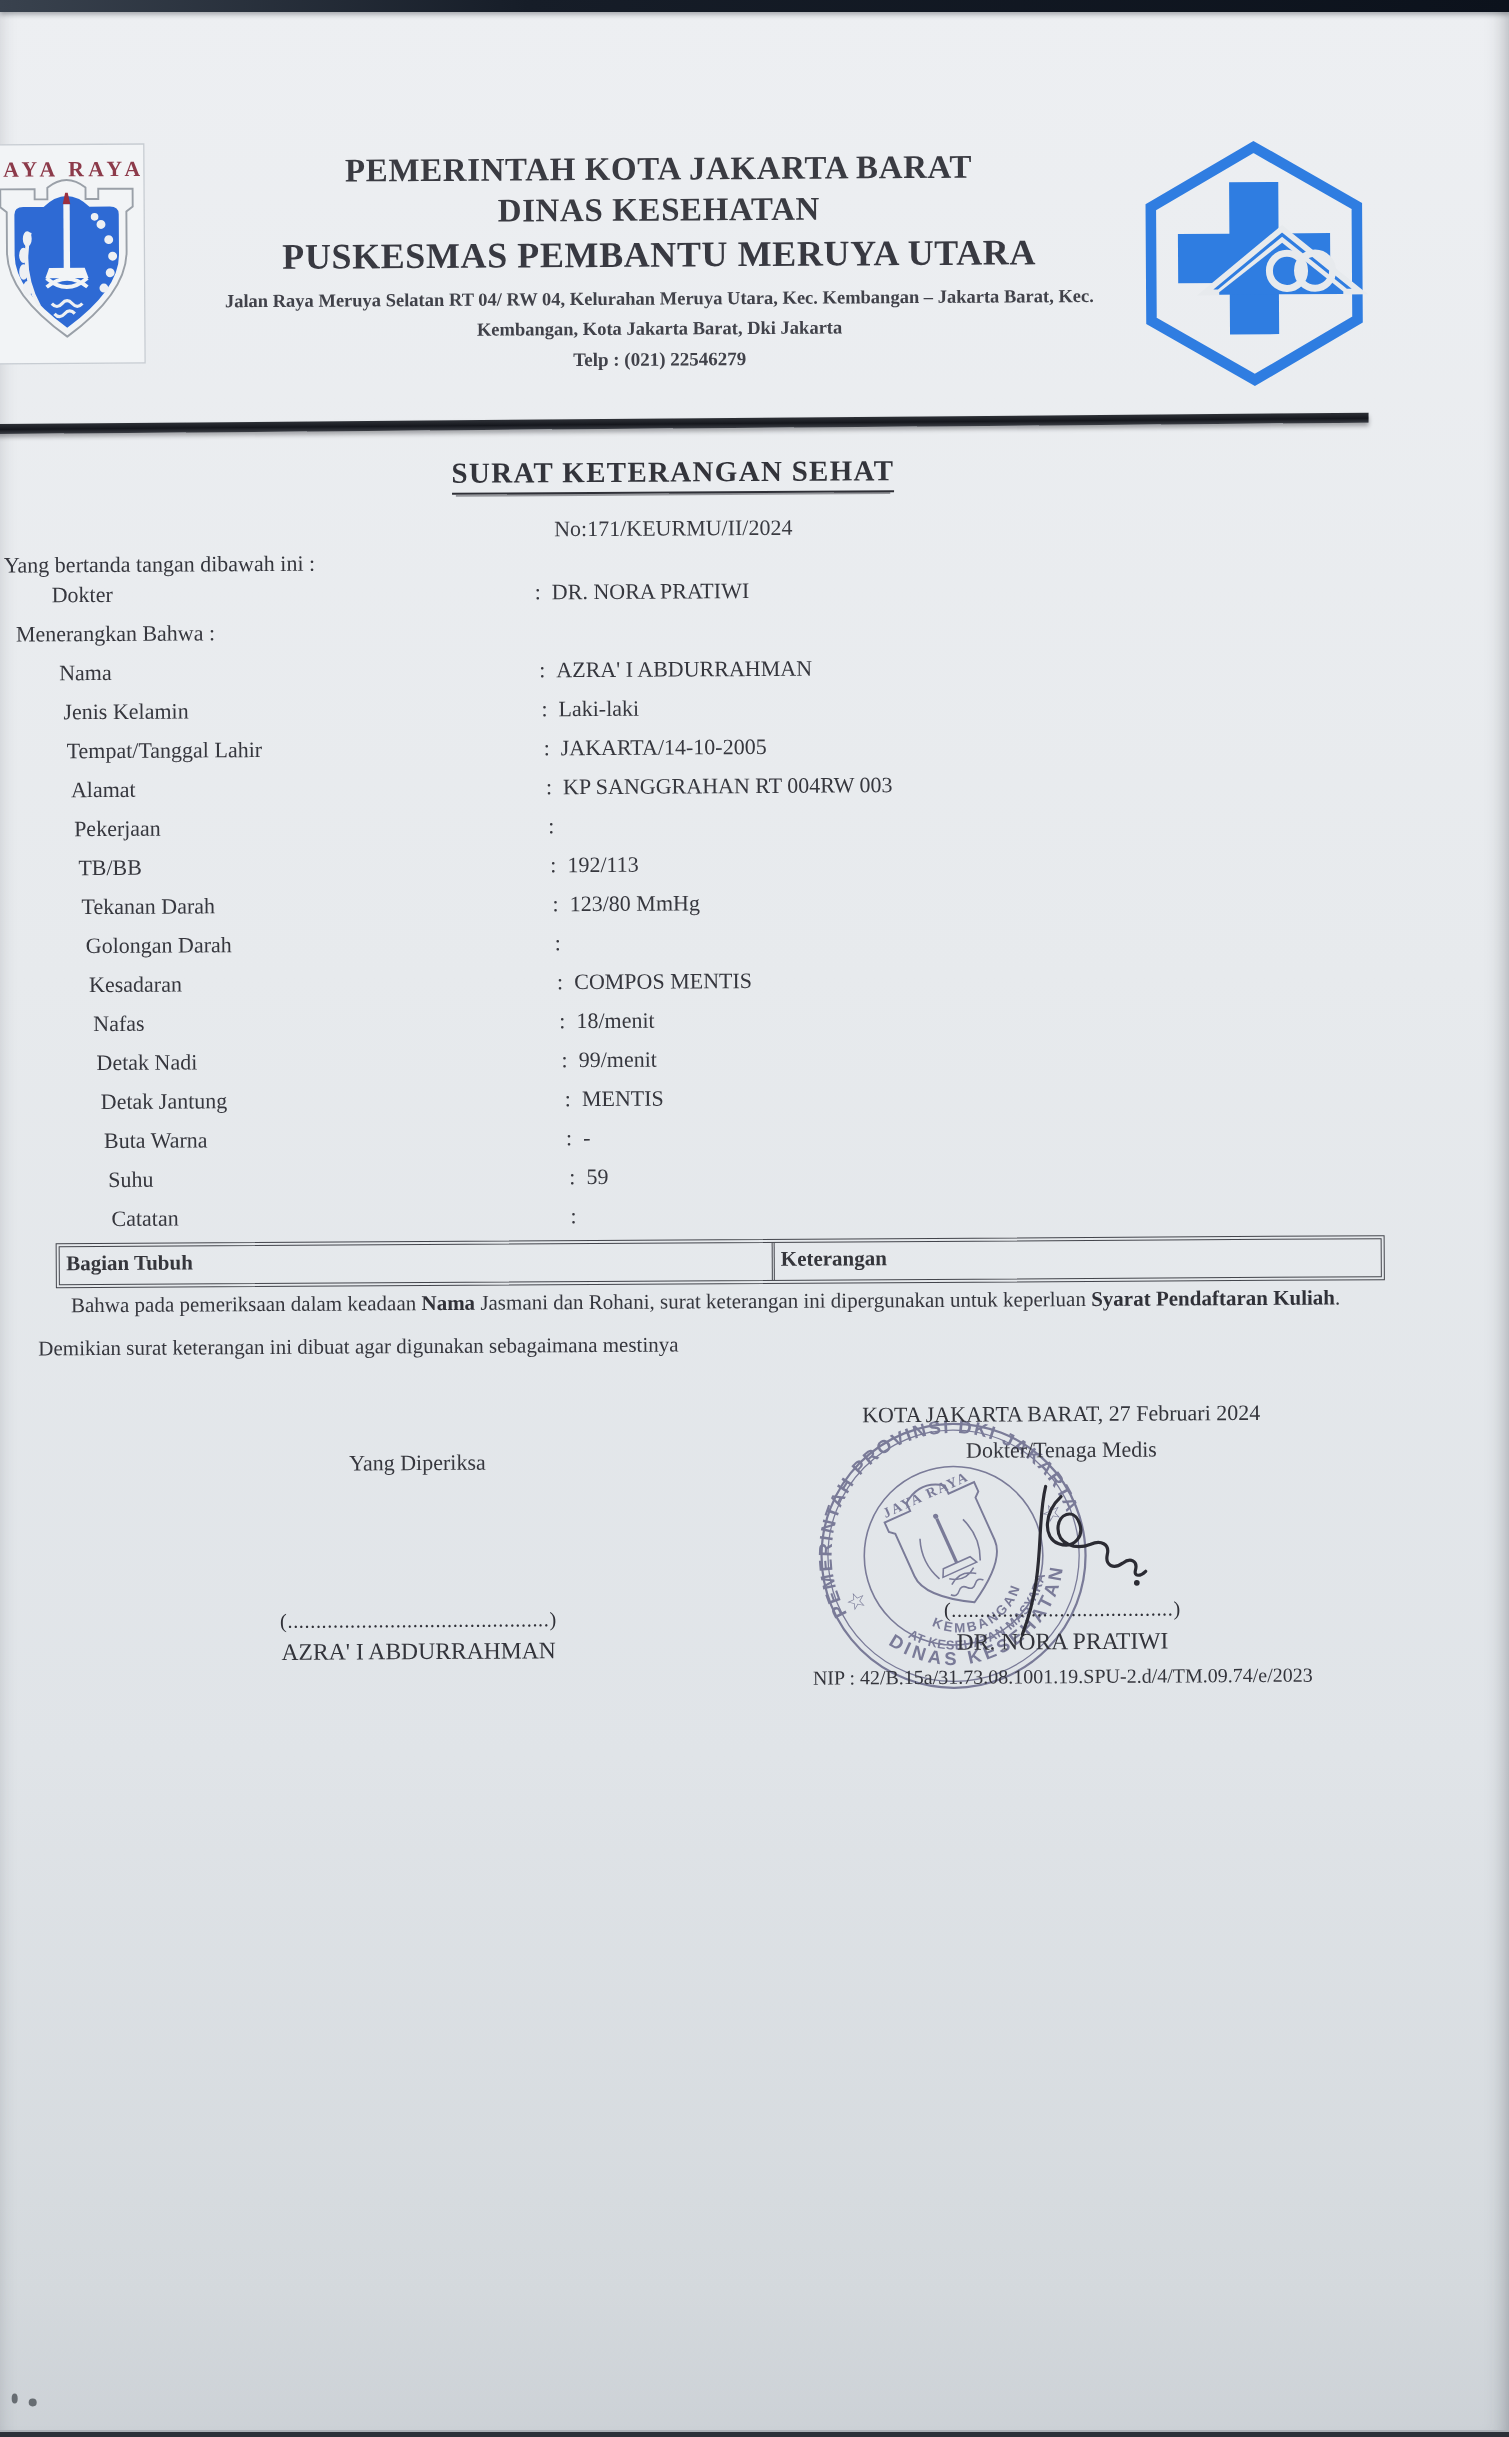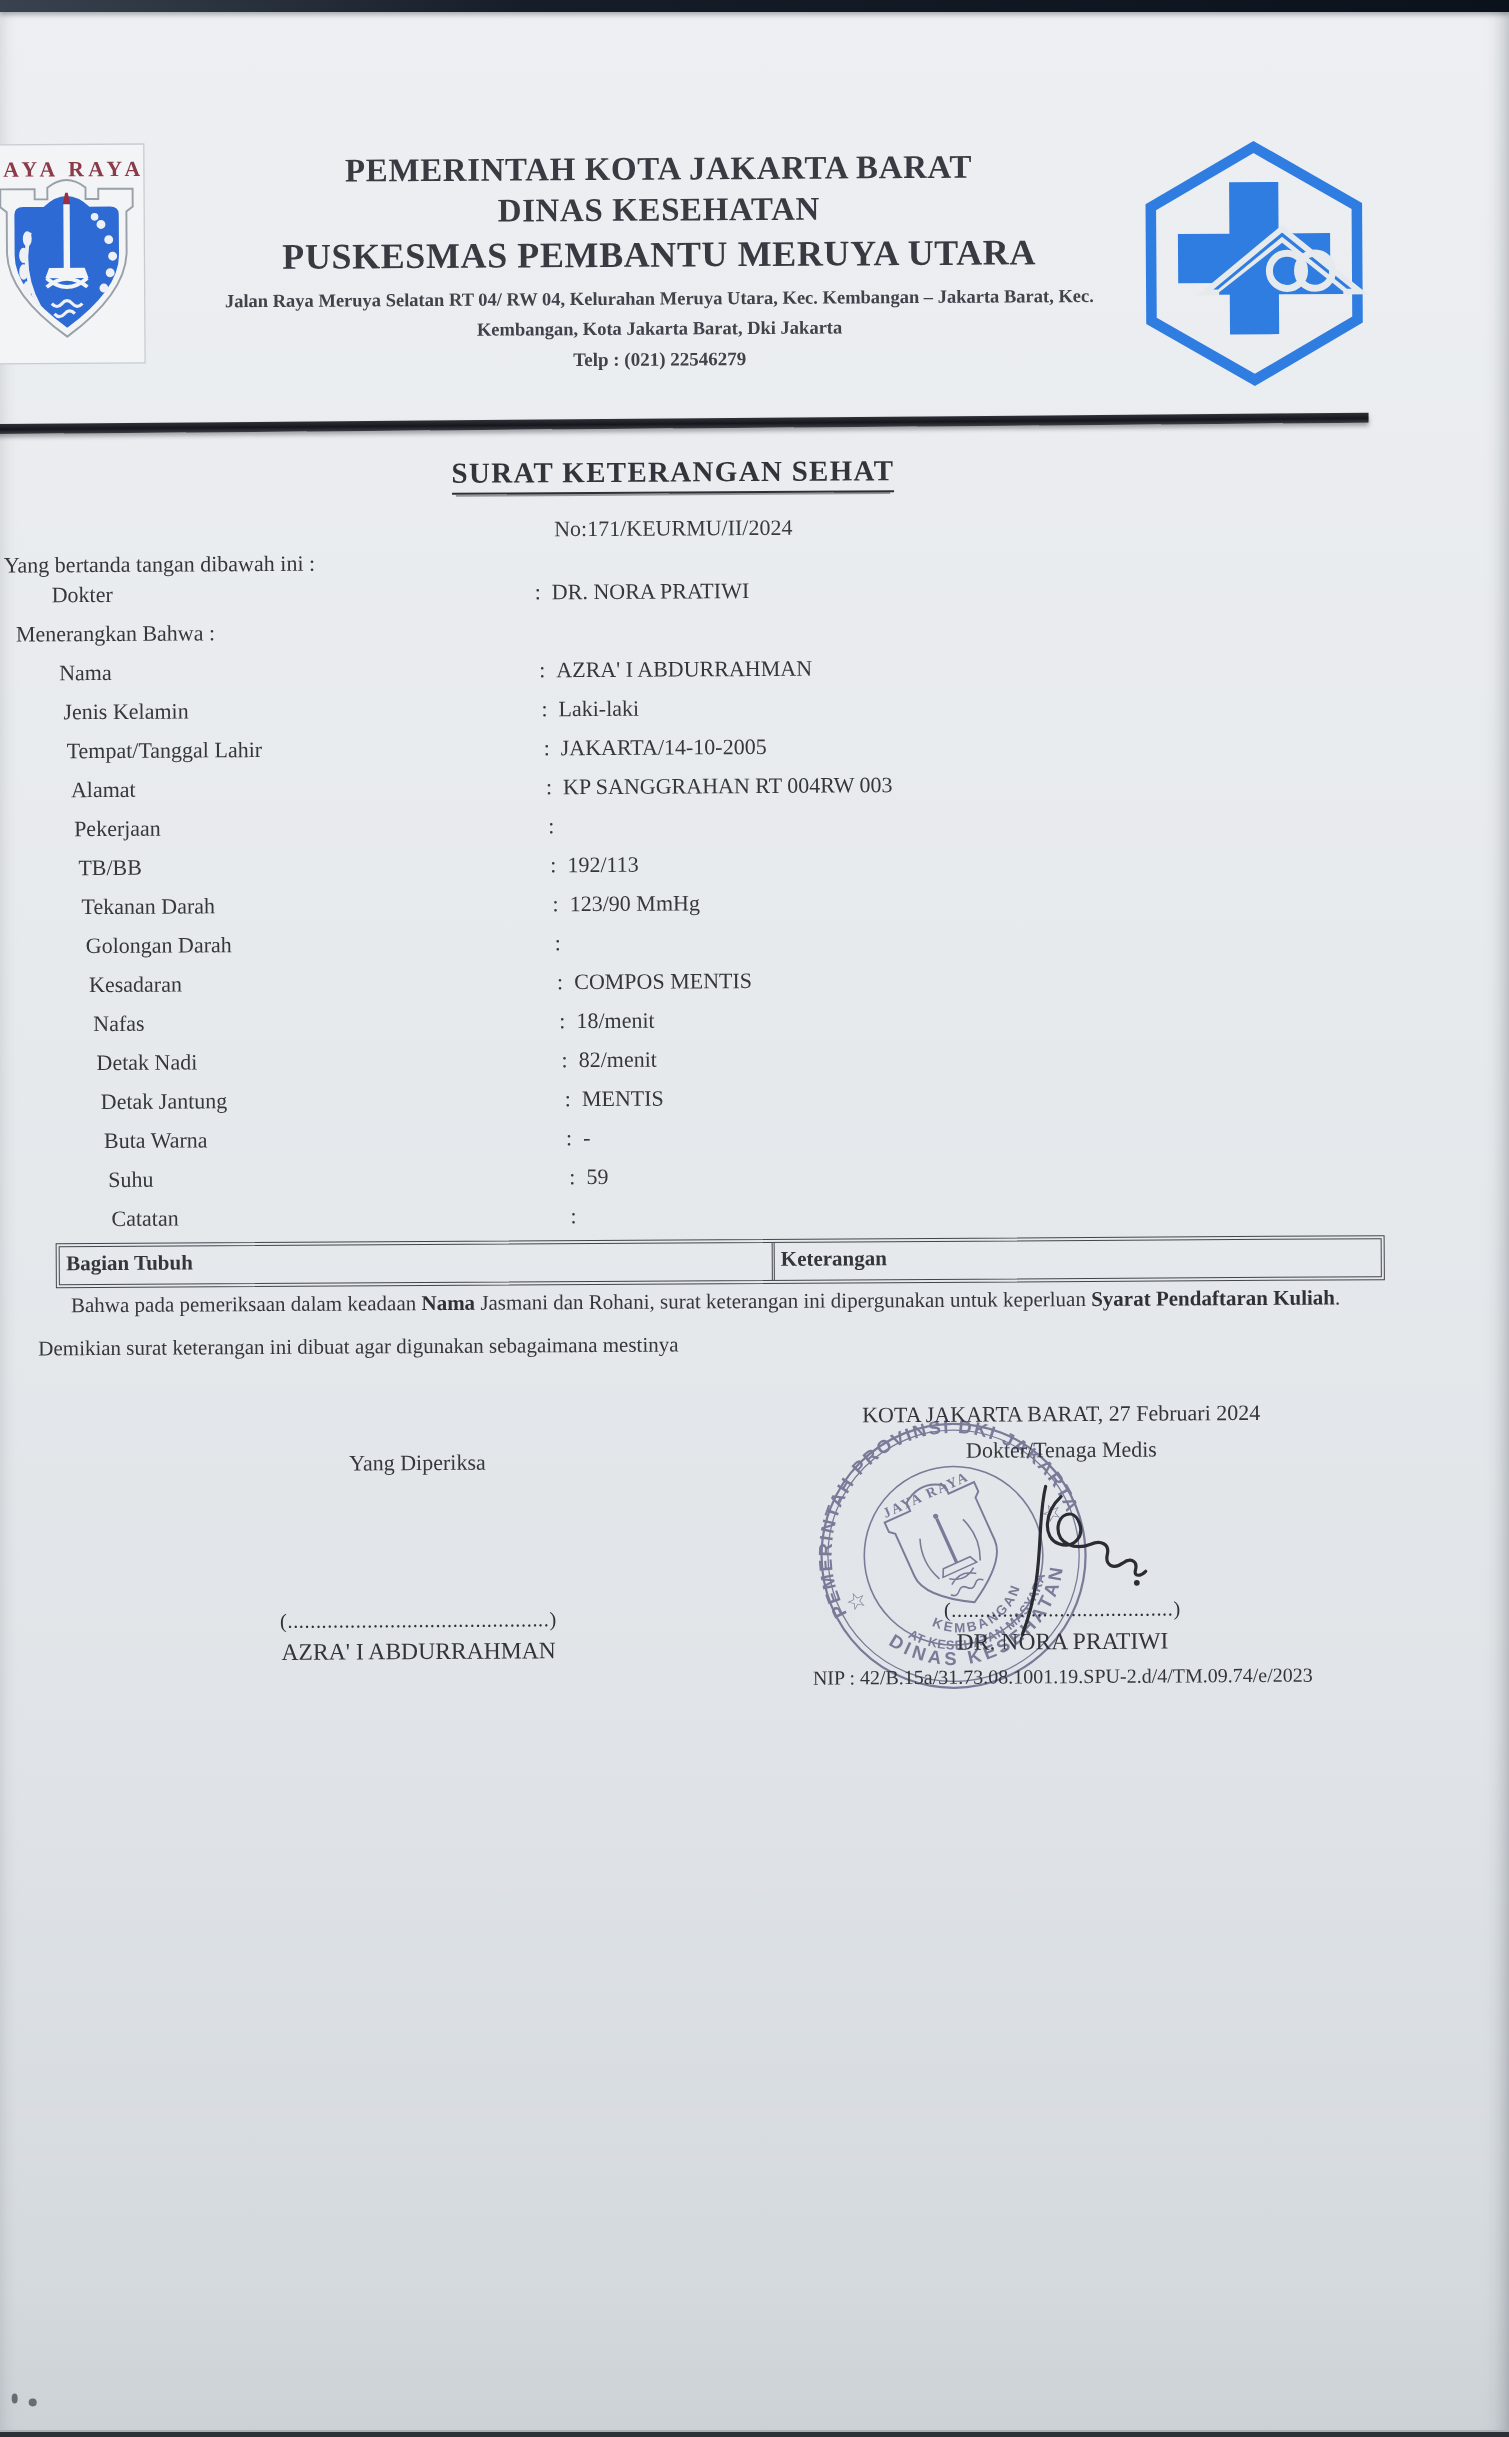--- a/index.html
+++ b/index.html
@@ -176,41 +176,41 @@
           <span class="fvalue"></span>
         </div>
         <div class="frow" style="padding-left: 79px;">
           <span class="flabel" style="flex: 0 0 472px;">TB/BB</span>
           <span class="fcolon">:  </span>
           <span class="fvalue">192/113</span>
         </div>
         <div class="frow" style="padding-left: 82px;">
           <span class="flabel" style="flex: 0 0 471px;">Tekanan Darah</span>
           <span class="fcolon">:  </span>
-          <span class="fvalue">123/90 MmHg</span>
+          <span class="fvalue">123/80 MmHg</span>
         </div>
         <div class="frow" style="padding-left: 86px;">
           <span class="flabel" style="flex: 0 0 469px;">Golongan Darah</span>
           <span class="fcolon">:  </span>
           <span class="fvalue"></span>
         </div>
         <div class="frow" style="padding-left: 89px;">
           <span class="flabel" style="flex: 0 0 468px;">Kesadaran</span>
           <span class="fcolon">:  </span>
           <span class="fvalue">COMPOS MENTIS</span>
         </div>
         <div class="frow" style="padding-left: 93px;">
           <span class="flabel" style="flex: 0 0 466px;">Nafas</span>
           <span class="fcolon">:  </span>
           <span class="fvalue">18/menit</span>
         </div>
         <div class="frow" style="padding-left: 96px;">
           <span class="flabel" style="flex: 0 0 465px;">Detak Nadi</span>
           <span class="fcolon">:  </span>
-          <span class="fvalue">82/menit</span>
+          <span class="fvalue">99/menit</span>
         </div>
         <div class="frow" style="padding-left: 100px;">
           <span class="flabel" style="flex: 0 0 464px;">Detak Jantung</span>
           <span class="fcolon">:  </span>
           <span class="fvalue">MENTIS</span>
         </div>
         <div class="frow" style="padding-left: 103px;">
           <span class="flabel" style="flex: 0 0 462px;">Buta Warna</span>
           <span class="fcolon">:  </span>
           <span class="fvalue">-</span>

